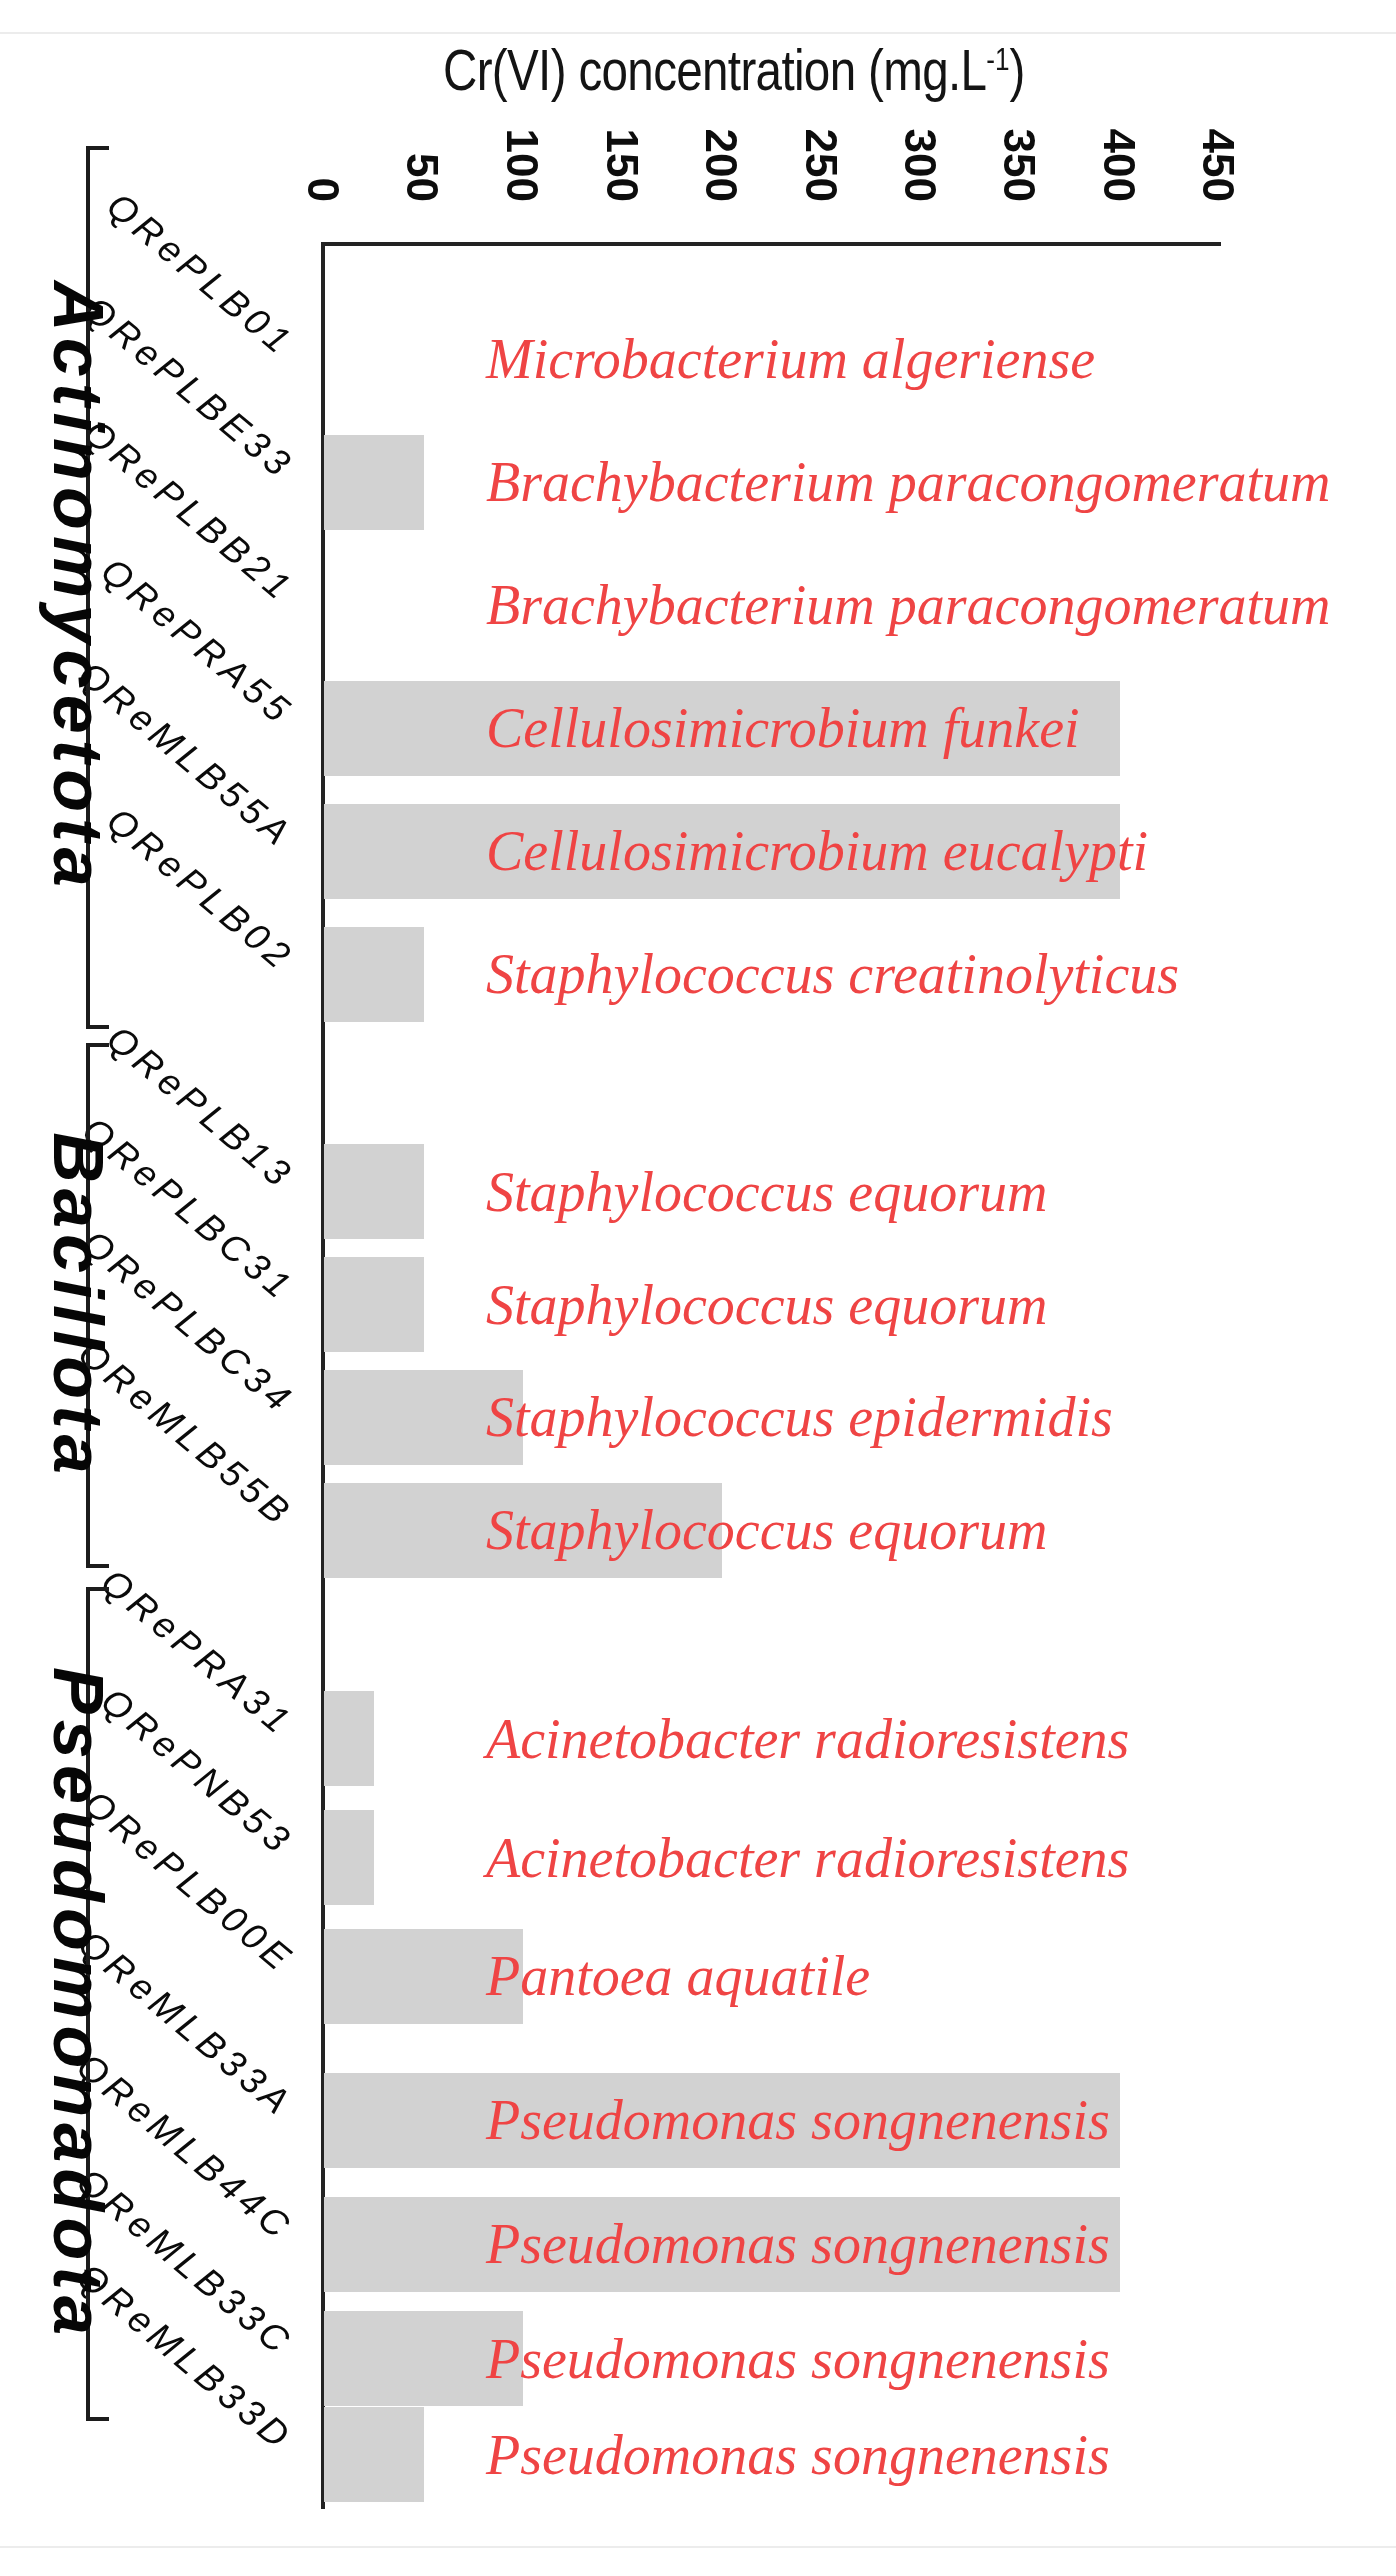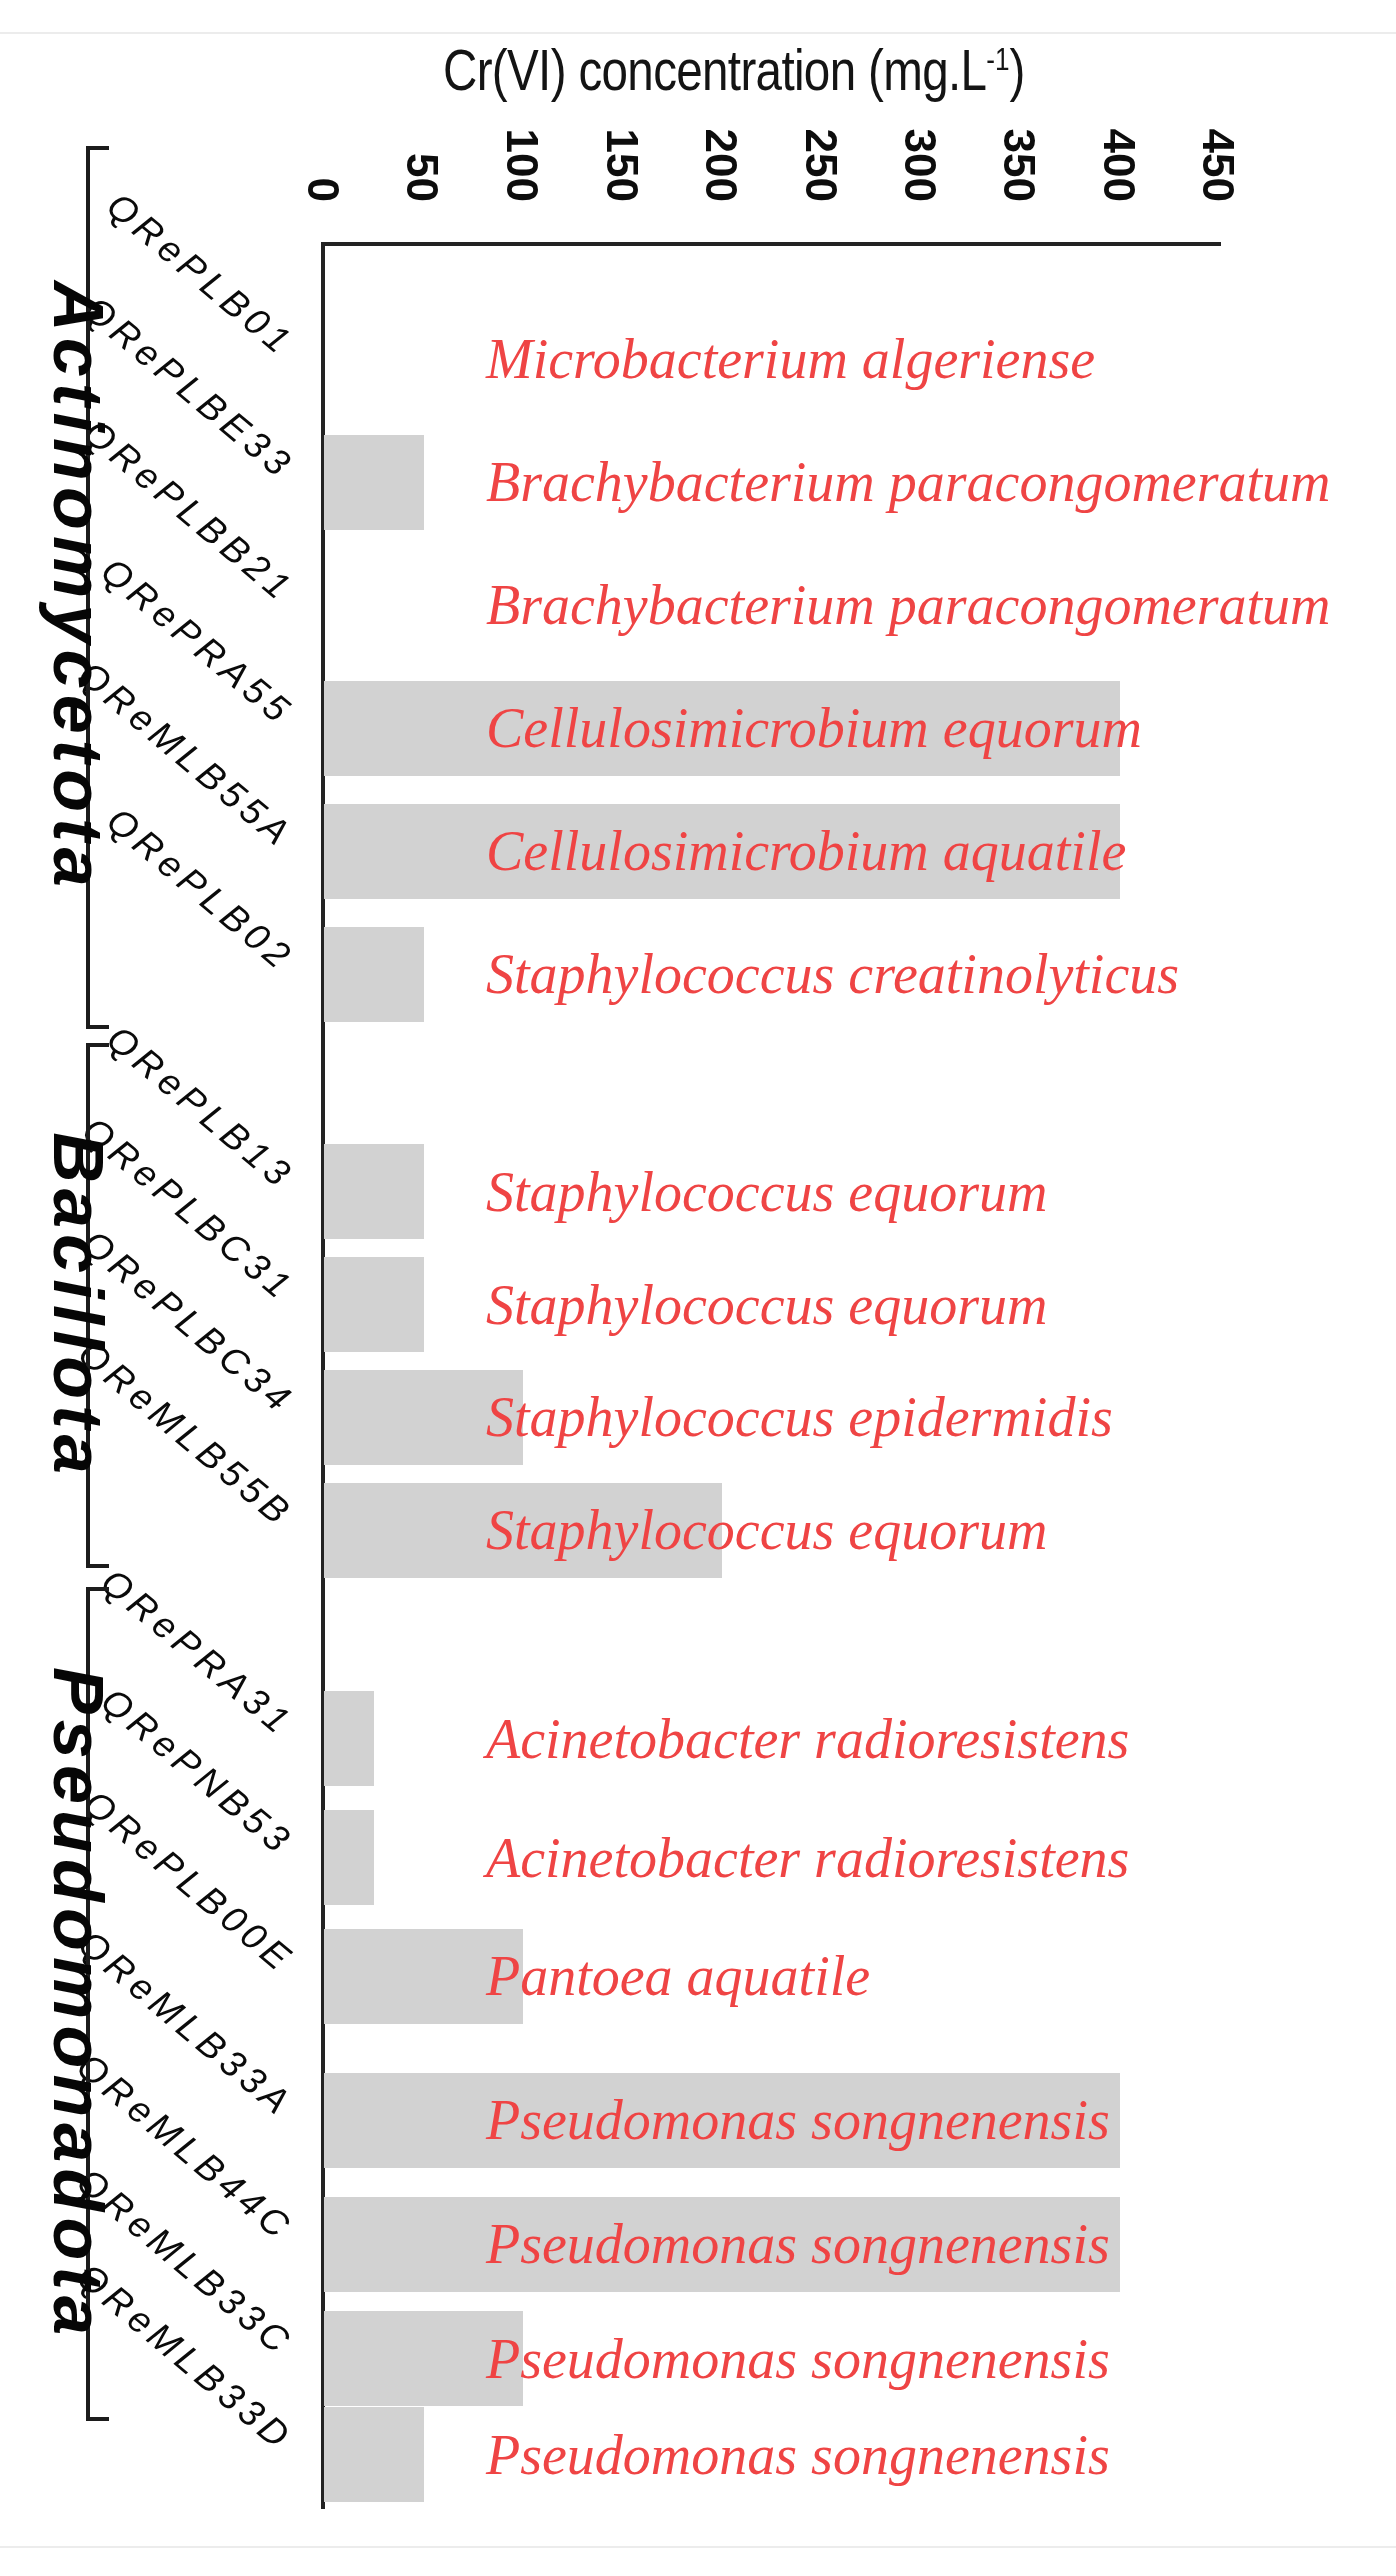--- a/index.html
+++ b/index.html
@@ -78,24 +78,24 @@
 
   <div id="plot">
       <div class="species" style="top: 328px;">Microbacterium algeriense</div>
       <div class="strain" style="top: 329px;">QRePLB01</div>
       <div class="bar" style="top: 435px; width: 100px; background: rgb(210, 210, 210);"></div>
       <div class="species" style="top: 451px;">Brachybacterium paracongomeratum</div>
       <div class="strain" style="top: 452px;">QRePLBE33</div>
       <div class="species" style="top: 574px;">Brachybacterium paracongomeratum</div>
       <div class="strain" style="top: 575px;">QRePLBB21</div>
       <div class="bar" style="top: 681px; width: 796px; background: rgb(210, 210, 210);"></div>
-      <div class="species" style="top: 697px;">Cellulosimicrobium equorum</div>
+      <div class="species" style="top: 697px;">Cellulosimicrobium funkei</div>
       <div class="strain" style="top: 698px;">QRePRA55</div>
       <div class="bar" style="top: 804px; width: 796px; background: rgb(210, 210, 210);"></div>
-      <div class="species" style="top: 820px;">Cellulosimicrobium aquatile</div>
+      <div class="species" style="top: 820px;">Cellulosimicrobium eucalypti</div>
       <div class="strain" style="top: 821px;">QReMLB55A</div>
       <div class="bar" style="top: 927px; width: 100px; background: rgb(210, 210, 210);"></div>
       <div class="species" style="top: 943px;">Staphylococcus creatinolyticus</div>
       <div class="strain" style="top: 944px;">QRePLB02</div>
       <div class="bar" style="top: 1144px; width: 100px; background: rgb(210, 210, 210);"></div>
       <div class="species" style="top: 1161px;">Staphylococcus equorum</div>
       <div class="strain" style="top: 1162px;">QRePLB13</div>
       <div class="bar" style="top: 1257px; width: 100px; background: rgb(210, 210, 210);"></div>
       <div class="species" style="top: 1274px;">Staphylococcus equorum</div>
       <div class="strain" style="top: 1274px;">QRePLBC31</div>

